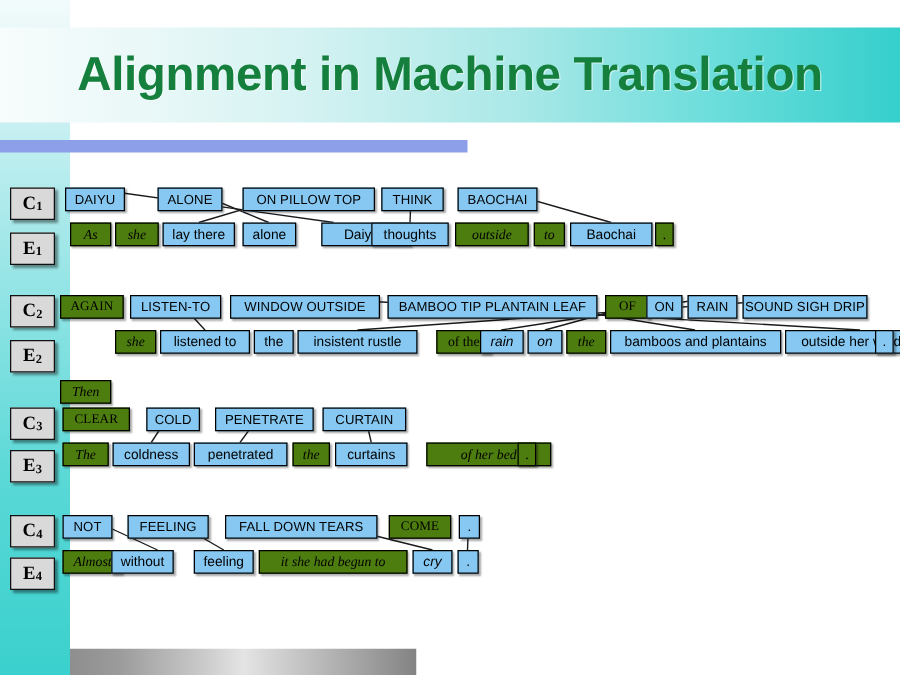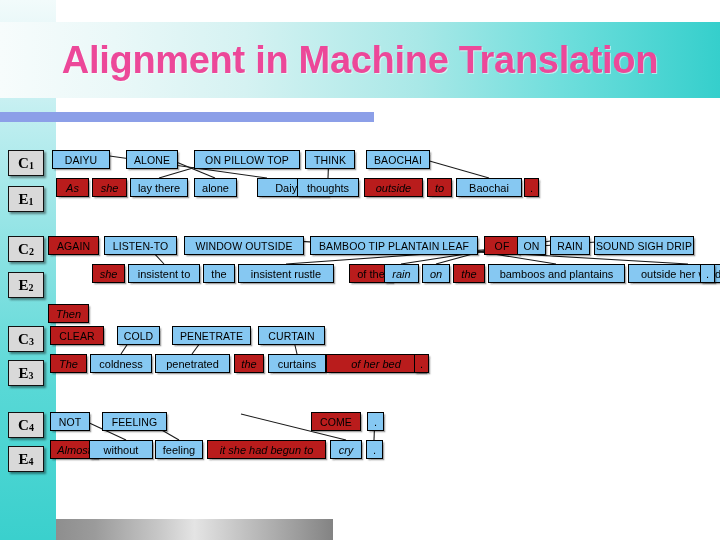--- a/index.html
+++ b/index.html
@@ -15,21 +15,21 @@
     position:absolute;left:0;top:0;width:56px;height:540px;
     background:linear-gradient(to bottom,#f2fbfb 0%,#e7f7f8 6%,#bfeef0 22%,#8fe3e4 45%,#58d8d6 72%,#3ad0cd 100%);
   }
   #title-band{
     position:absolute;left:0;top:22px;width:720px;height:76px;
     background:linear-gradient(to right,#f7fcfc 0%,#eaf8f8 16%,#d5f2f2 34%,#a9e8e7 58%,#6fdedc 78%,#35cfcc 100%);
   }
   #title{
     position:absolute;left:0;top:22px;width:720px;height:76px;
     display:flex;align-items:center;justify-content:center;
-    font-size:38px;font-weight:bold;color:#ec4899;
+    font-size:38px;font-weight:bold;color:#15803d;
     letter-spacing:-0.3px;
     text-shadow:1px 1px 0 rgba(255,255,255,.55);
     white-space:nowrap;
   }
   #blue-bar{
     position:absolute;left:0;top:112px;width:374px;height:10px;
     background:#8c9fe8;
   }
   #gray-bar{
     position:absolute;left:56px;top:519px;width:277px;height:21px;
@@ -56,21 +56,21 @@
     position:absolute;top:0;height:19px;
     border:1.2px solid #000;
     box-sizing:border-box;
     font-size:11px;color:#000;
     display:flex;align-items:center;justify-content:center;
     white-space:nowrap;
     box-shadow:1.5px 1.5px 1.5px rgba(0,0,0,.35);
     overflow:hidden;
   }
   .tok.blue{background:#86c8f2;}
-  .tok.white{background:#b91c1c;}
+  .tok.white{background:#4d7c0f;font-family:Liberation Serif, serif;}
   .tok.ital{font-style:italic;}
   .tok.caps{font-size:10.5px;letter-spacing:.1px;}
   svg.links{position:absolute;left:0;top:0;width:720px;height:340px;pointer-events:none;}
   svg.links line{stroke:#1a1a1a;stroke-width:1.1;}
 </style>
 </head>
 <body>
 
 <div id="slide">
 
@@ -99,21 +99,21 @@
         <line x1="134" y1="286" x2="179" y2="312"></line>
         <line x1="241" y1="286" x2="346" y2="312"></line>
         <line x1="375" y1="286" x2="374" y2="312"></line>
       </svg>
     <div id="rows-host">
         <div class="rowlabel" style="left: 8px; top: 22px;">
           <span>C</span>
           <sub>1</sub>
         </div>
         <div class="band" style="top: 22px;">
-          <div class="tok blue caps" style="left: 52px; width: 58px;">DAIYU</div>
+          <div class="tok blue caps" style="left: 52px; width: 48px;">DAIYU</div>
           <div class="tok blue caps" style="left: 126px; width: 52px;">ALONE</div>
           <div class="tok blue caps" style="left: 194px; width: 106px;">ON PILLOW TOP</div>
           <div class="tok blue caps" style="left: 305px; width: 50px;">THINK</div>
           <div class="tok blue caps" style="left: 366px; width: 64px;">BAOCHAI</div>
         </div>
         <div class="rowlabel" style="left: 8px; top: 58px;">
           <span>E</span>
           <sub>1</sub>
         </div>
         <div class="band" style="top: 50px;">
@@ -142,21 +142,21 @@
           <div class="tok blue caps" style="left: 550px; width: 40px;">RAIN</div>
           <div class="tok blue caps" style="left: 594px; width: 100px;">SOUND SIGH DRIP</div>
         </div>
         <div class="rowlabel" style="left: 8px; top: 144px;">
           <span>E</span>
           <sub>2</sub>
         </div>
         <div class="band" style="top: 136px;">
           <div class="tok white ital" style="left: 48px; width: 41px; margin-top: 40px;">Then</div>
           <div class="tok white ital" style="left: 92px; width: 33px;">she</div>
-          <div class="tok blue" style="left: 128px; width: 72px;">insistent to</div>
+          <div class="tok blue" style="left: 128px; width: 72px;">listened to</div>
           <div class="tok blue" style="left: 203px; width: 32px;">the</div>
           <div class="tok blue" style="left: 238px; width: 96px;">insistent rustle</div>
           <div class="tok white" style="left: 337px; width: 44px; margin-left: 12px;">of the</div>
           <div class="tok blue ital" style="left: 384px; width: 35px;">rain</div>
           <div class="tok blue ital" style="left: 422px; width: 28px;">on</div>
           <div class="tok white ital" style="left: 453px; width: 32px;">the</div>
           <div class="tok blue" style="left: 488px; width: 137px;">bamboos and plantains</div>
           <div class="tok blue" style="left: 628px; width: 120px;">outside her window</div>
           <div class="tok blue" style="left: 700px; width: 15px;">.</div>
         </div>
@@ -173,40 +173,41 @@
         <div class="rowlabel" style="left: 8px; top: 232px;">
           <span>E</span>
           <sub>3</sub>
         </div>
         <div class="band" style="top: 226px;">
           <div class="tok white ital" style="left: 50px; width: 37px;">The</div>
           <div class="tok blue" style="left: 90px; width: 62px;">coldness</div>
           <div class="tok blue" style="left: 155px; width: 75px;">penetrated</div>
           <div class="tok white ital" style="left: 234px; width: 30px;">the</div>
           <div class="tok blue" style="left: 268px; width: 58px;">curtains</div>
-          <div class="tok white ital" style="left: 326px; width: 100px;">of her bed</div>
+          <div class="tok white ital" style="left: 341px; width: 100px;">of her bed</div>
           <div class="tok white" style="left: 414px; width: 15px;">.</div>
         </div>
         <div class="rowlabel" style="left: 8px; top: 284px;">
           <span>C</span>
           <sub>4</sub>
         </div>
         <div class="band" style="top: 284px;">
           <div class="tok blue caps" style="left: 50px; width: 40px;">NOT</div>
           <div class="tok blue caps" style="left: 102px; width: 65px;">FEELING</div>
+          <div class="tok blue caps" style="left: 180px; width: 122px;">FALL DOWN TEARS</div>
           <div class="tok white caps" style="left: 311px; width: 50px;">COME</div>
           <div class="tok blue" style="left: 367px; width: 17px;">.</div>
         </div>
         <div class="rowlabel" style="left: 8px; top: 318px;">
           <span>E</span>
           <sub>4</sub>
         </div>
         <div class="band" style="top: 312px;">
           <div class="tok white ital" style="left: 50px; width: 48px;">Almost</div>
-          <div class="tok blue" style="left: 89px; width: 64px;">without</div>
+          <div class="tok blue" style="left: 89px; width: 50px;">without</div>
           <div class="tok blue" style="left: 155px; width: 48px;">feeling</div>
           <div class="tok white ital" style="left: 207px; width: 119px;">it she had begun to</div>
           <div class="tok blue ital" style="left: 330px; width: 32px;">cry</div>
           <div class="tok blue" style="left: 366px; width: 17px;">.</div>
         </div>
       </div>
   </div>
 
   <div id="gray-bar"></div>
 </div>

